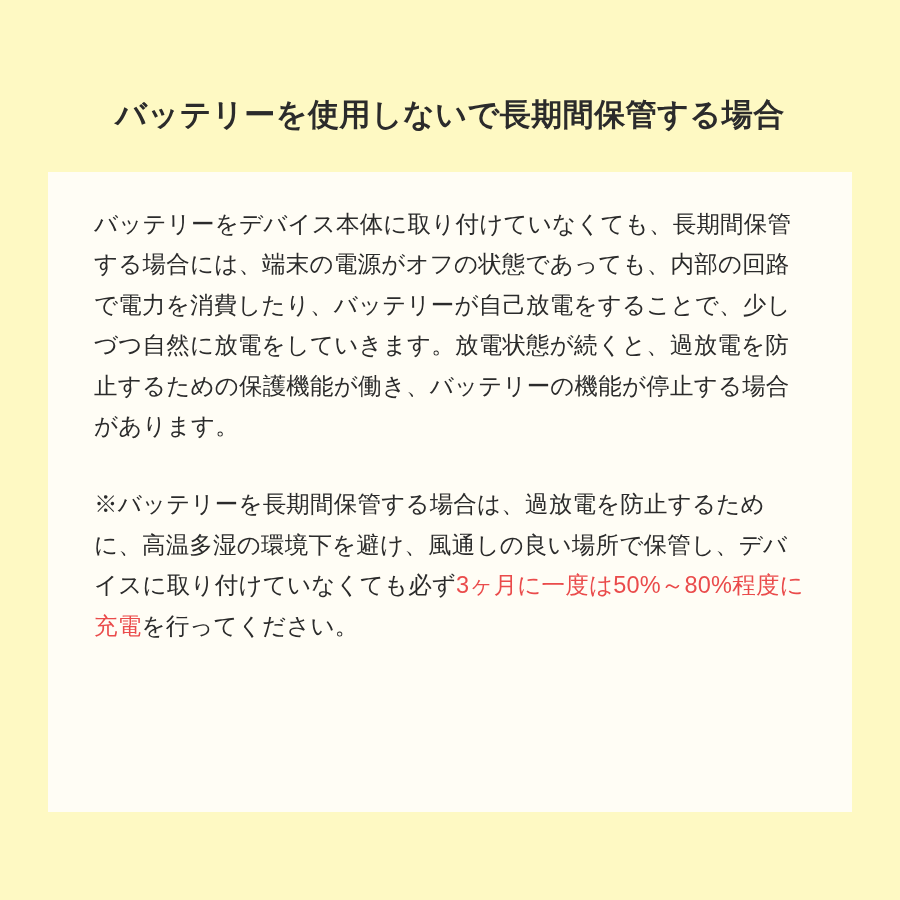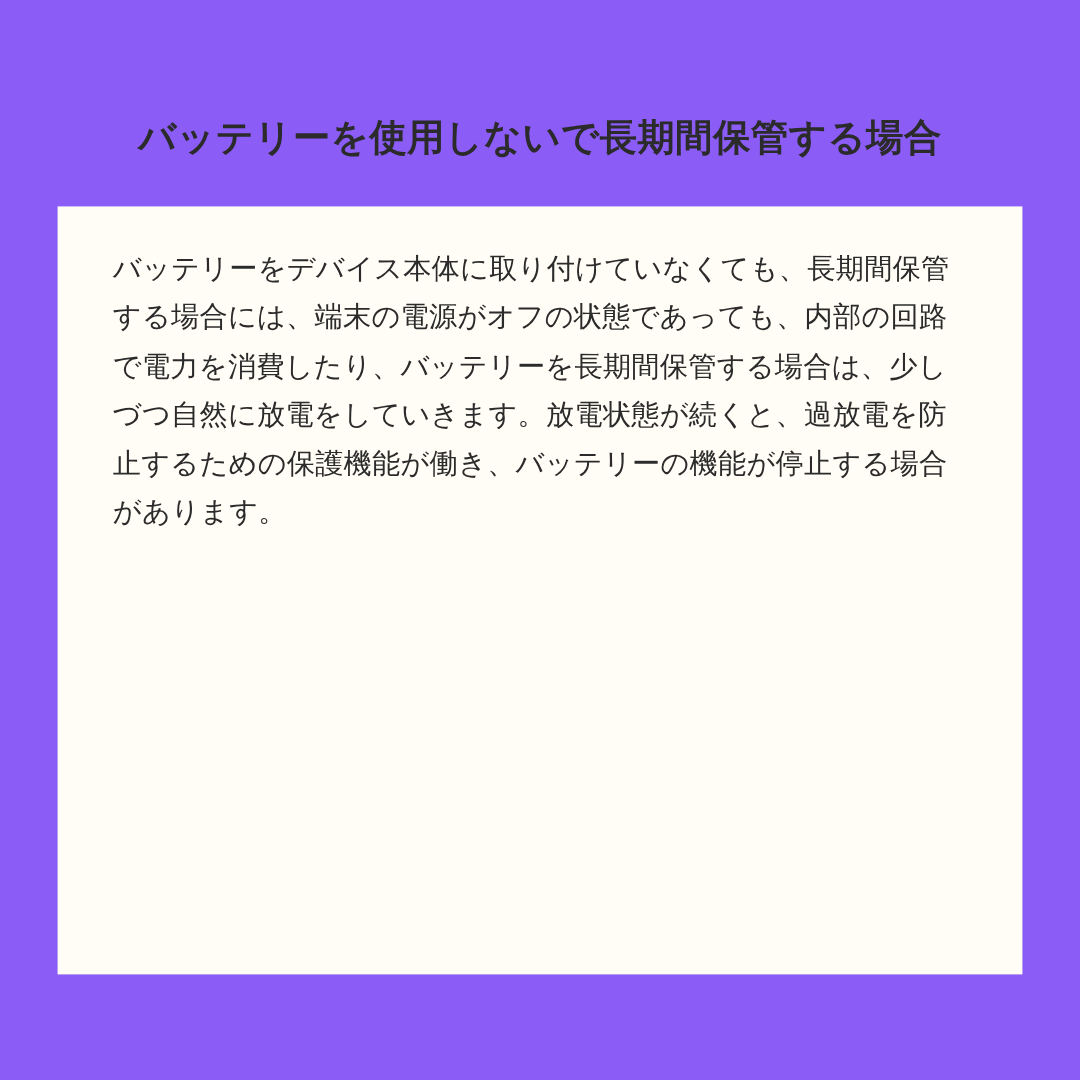--- a/index.html
+++ b/index.html
@@ -11,21 +11,21 @@
     height: 900px;
     background: #f7f7e8;
     font-family: "Liberation Sans", sans-serif;
     overflow: hidden;
   }
   .page {
     position: relative;
     width: 900px;
     height: 900px;
     box-sizing: border-box;
-    background: #8b5cf6;
+    background: #fef9c3;
     padding-left: 16px;
   }
   .title {
     position: absolute;
     top: 74px;
     left: 0;
     width: 900px;
     text-align: center;
     font-size: 31px;
     font-weight: bold;
@@ -63,21 +63,22 @@
 </style>
 </head>
 <body>
 
 <div class="page">
 
   <h1 class="title">バッテリーを使用しないで長期間保管する場合</h1>
 
   <div class="card">
 
-    <p class="para">バッテリーをデバイス本体に取り付けていなくても、長期間保管する場合には、端末の電源がオフの状態であっても、内部の回路で電力を消費したり、バッテリーを長期間保管する場合は、少しづつ自然に放電をしていきます。放電状態が続くと、過放電を防止するための保護機能が働き、バッテリーの機能が停止する場合があります。</p>
+    <p class="para">バッテリーをデバイス本体に取り付けていなくても、長期間保管する場合には、端末の電源がオフの状態であっても、内部の回路で電力を消費したり、バッテリーが自己放電をすることで、少しづつ自然に放電をしていきます。放電状態が続くと、過放電を防止するための保護機能が働き、バッテリーの機能が停止する場合があります。</p>
 
 
     <div class="gap"></div>
 
+    <p class="para"><span>※バッテリーを長期間保管する場合は、過放電を防止するために、高温多湿の環境下を避け、風通しの良い場所で保管し、デバイスに取り付けていなくても必ず</span><span class="accent">3ヶ月に一度は50%～80%程度に充電</span><span>を行ってください。</span></p>
 
   </div>
 
 </div>
 
 </body></html>

